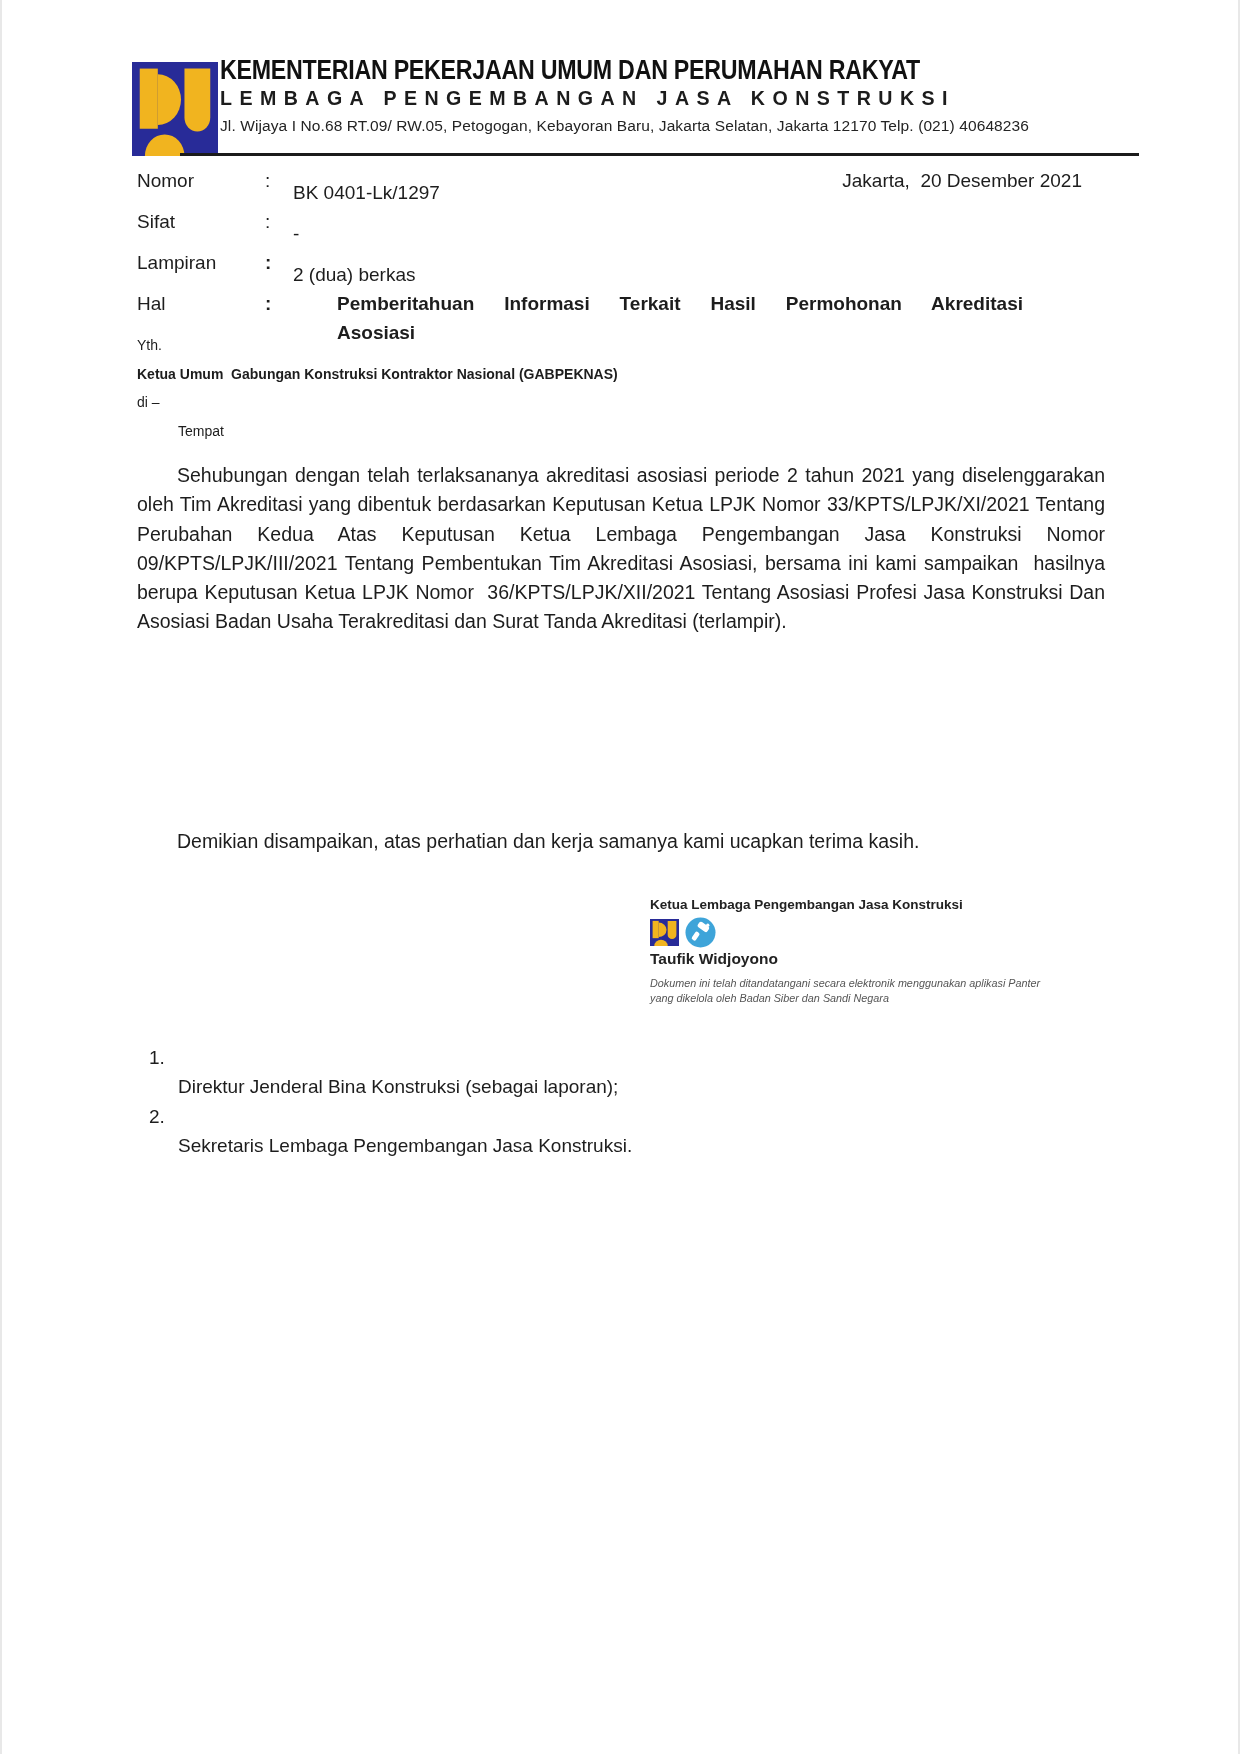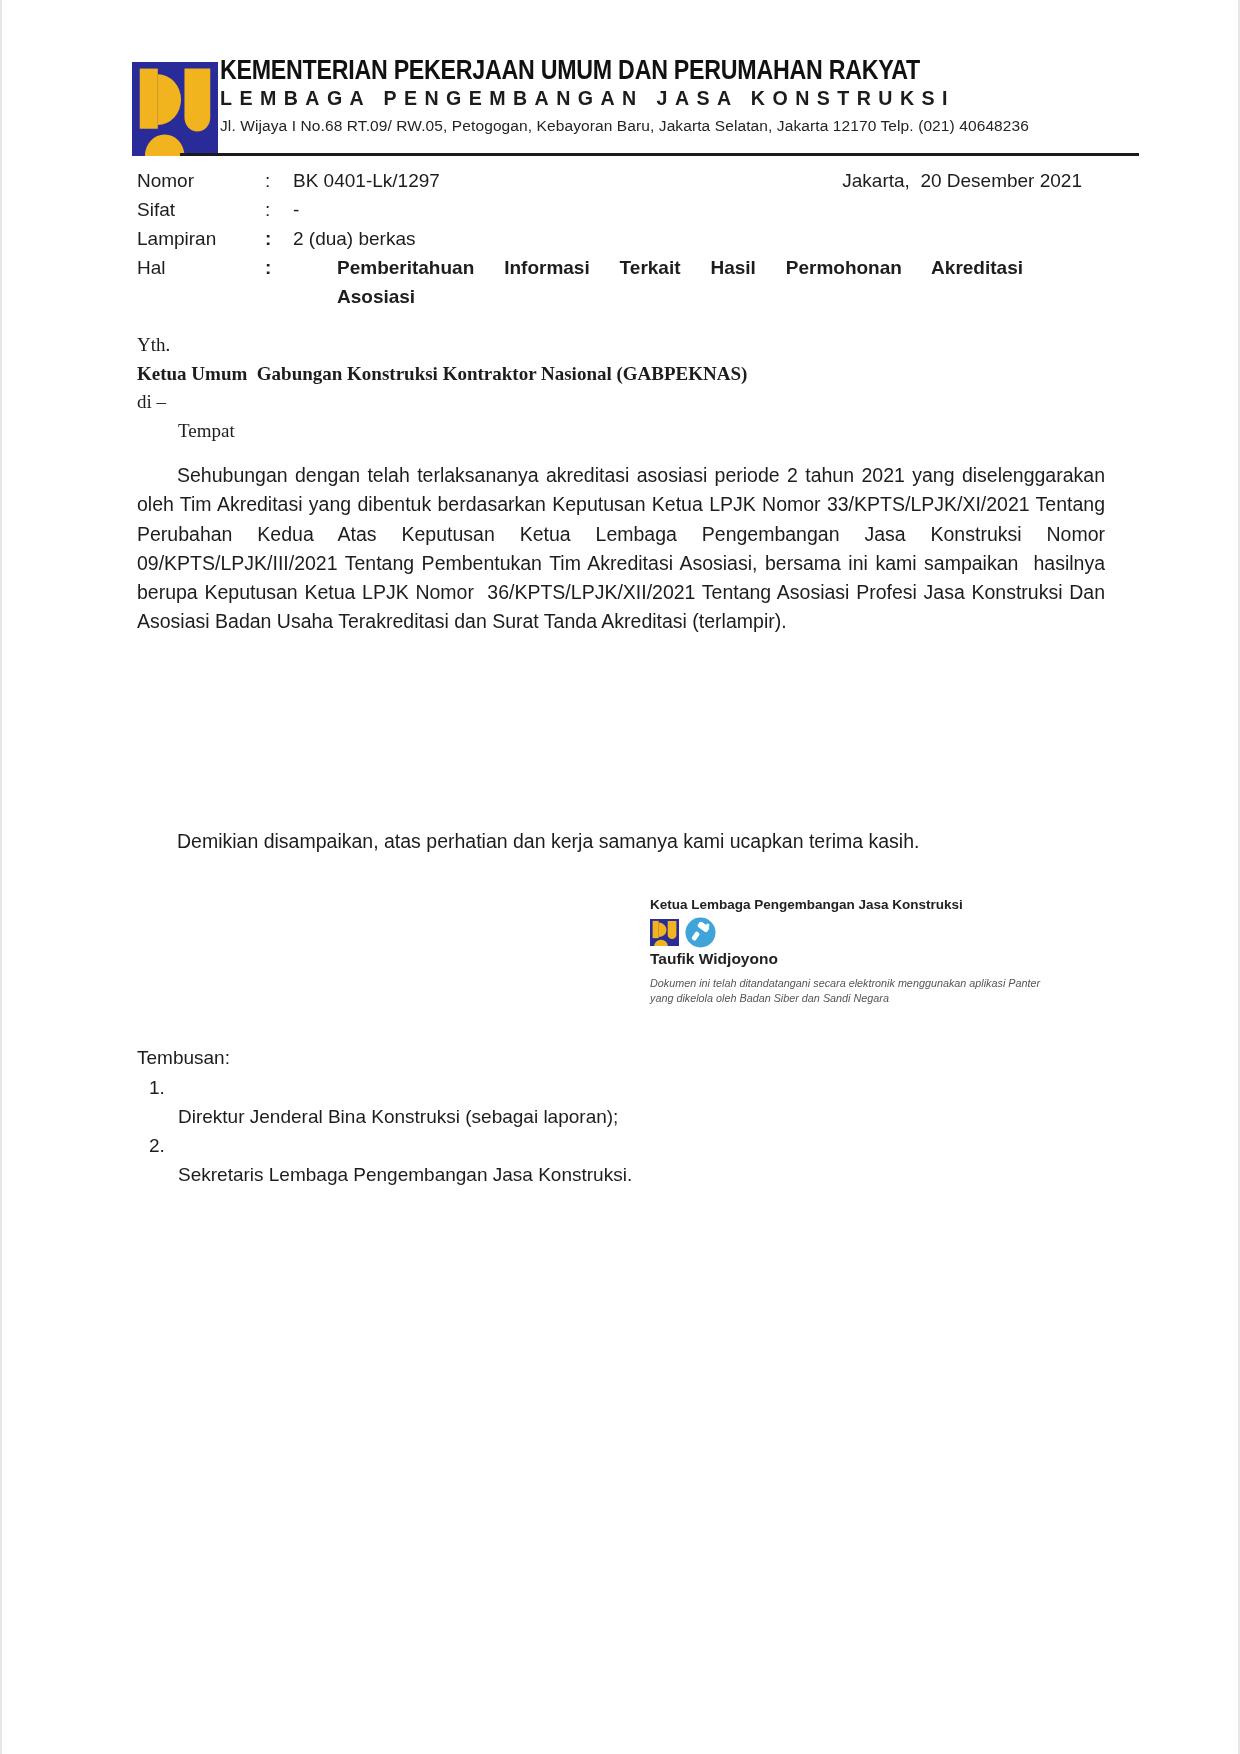--- a/index.html
+++ b/index.html
@@ -24,29 +24,29 @@
     position:absolute;left:218px;top:117px;font-size:15.5px;color:#242424;
     white-space:nowrap;letter-spacing:0.1px;
   }
   .lh-rule{position:absolute;left:178px;top:153px;width:959px;height:3px;background:#1b1b1b;}
   
   .meta{position:absolute;left:135px;top:166px;font-size:19px;line-height:29px;}
   .meta-row{display:flex;align-items:flex-start;}
   .m-label{width:128px;}
   .m-colon{width:28px;}
   .m-colon.bold{font-weight:bold;}
-  .m-value{white-space:pre-wrap;}
+  .m-value{white-space:pre-wrap;margin-top:12px;}
   .m-value-hal{width:686px;font-weight:bold;margin-left:44px;}
   .hal-l1{text-align:justify;text-align-last:justify;}
   .dateline{
     position:absolute;right:156px;top:166px;font-size:19px;line-height:29px;
     white-space:pre;
   }
   
-  .recipient{position:absolute;left:135px;top:331px;font-size:19px;line-height:28.6px;font-family:Liberation Serif, serif;}
+  .recipient{position:absolute;left:135px;top:331px;font-size:14px;line-height:28.6px;}
   .r-name{font-weight:bold;white-space:pre-wrap;}
   .r-place{padding-left:41px;}
   
   .par1{
     position:absolute;left:135px;top:461px;width:968px;
     font-size:19.5px;line-height:29.3px;text-align:justify;
     text-indent:40px;white-space:pre-wrap;
   }
   .par2{
     position:absolute;left:135px;top:830px;width:968px;
@@ -149,21 +149,20 @@
       </span>
     </div>
     <div class="sig-name">Taufik Widjoyono</div>
     <div class="sig-disc">
       <div>Dokumen ini telah ditandatangani secara elektronik menggunakan aplikasi Panter</div>
       <div>yang dikelola oleh Badan Siber dan Sandi Negara</div>
     </div>
   </div>
 
   <div class="tembusan">
-    <div>Tembusan:</div>
     <div class="t-item">
       <span class="t-num">1.</span>
       <span class="t-text">Direktur Jenderal Bina Konstruksi (sebagai laporan);</span>
     </div>
     <div class="t-item">
       <span class="t-num">2.</span>
       <span class="t-text">Sekretaris Lembaga Pengembangan Jasa Konstruksi.</span>
     </div>
   </div>
 

